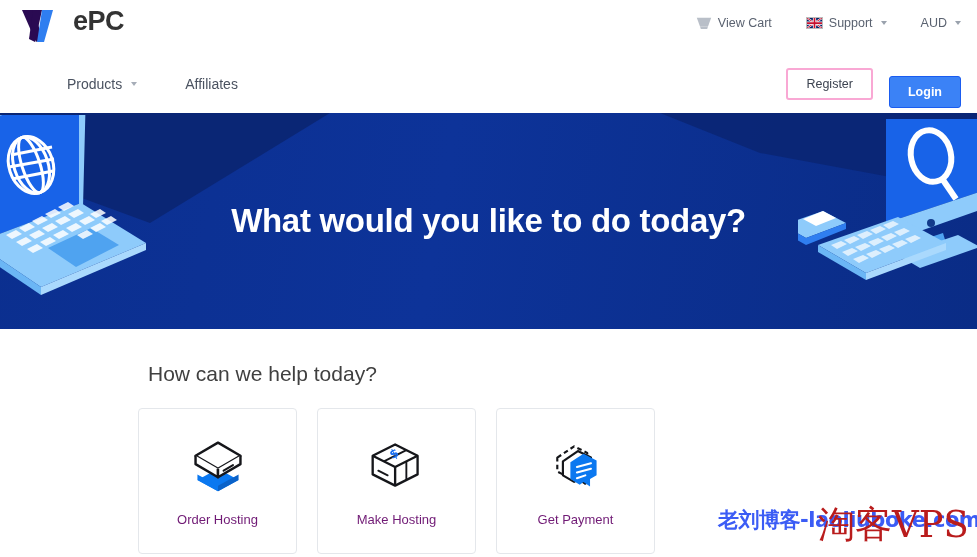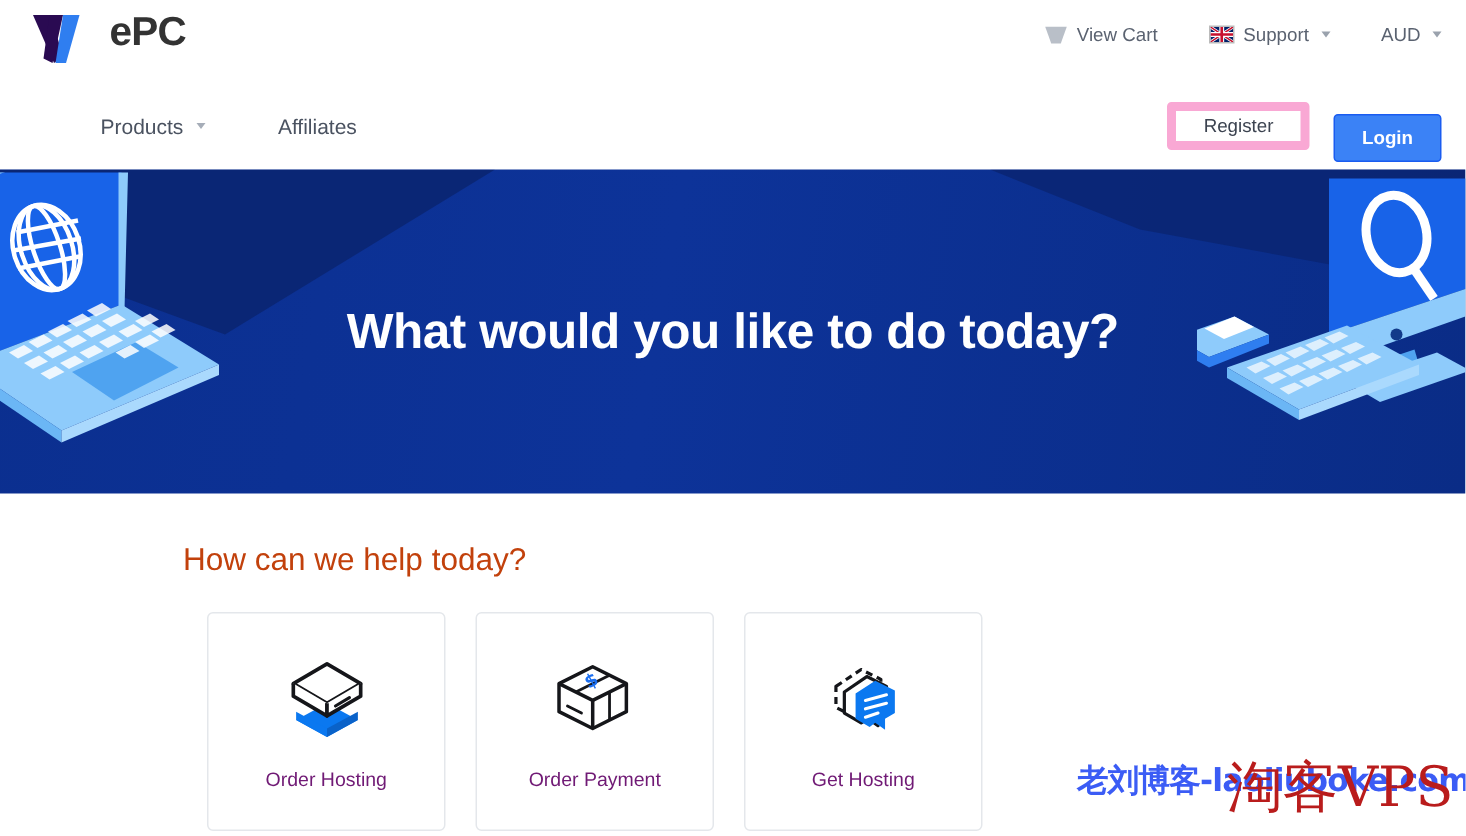--- a/index.html
+++ b/index.html
@@ -46,43 +46,43 @@
   .navlinks { position:absolute; left:20px; display:flex; align-items:center; gap:48px;margin-left:47px; }
   .navlink {
     font-size:14px; color:#4a5260; display:flex; align-items:center; gap:7px; cursor:pointer;
   }
   .navlink .caret { border-top-color:#a6adb8; }
   .navbtns { position:absolute; right:16px; display:flex; align-items:center; gap:16px; }
   .btn {
     font-size:12.5px; border-radius:3px; padding:0 18px; height:32px;
     display:flex; align-items:center; justify-content:center; cursor:pointer;
   }
-  .btn-outline { border:6px solid #f9a8d4; background:#fff; color:#3c4350; }
+  .btn-outline { border:2px solid #f9a8d4; background:#fff; color:#3c4350; }
   .btn-primary { background:#3b82f6; color:#fff; border:1px solid #1a5cf0; font-weight:700;margin-top:16px; }
 
   
   .hero {
     position:absolute; left:0; top:113px; width:977px; height:216px;
     background: linear-gradient(100deg,#0b2f8f 0%, #0d3399 45%, #0a2c86 100%);
     overflow:hidden;
   }
   .hero-title {
     position:absolute; left:0; top:0; width:977px; height:216px;
     display:flex; align-items:center; justify-content:center;
     color:#ffffff; font-size:33px; font-weight:700; letter-spacing:-0.3px;
     z-index:5; text-align:center;
   }
   .hero-art-left { position:absolute; left:-14px; top:2px; z-index:2; }
   .hero-art-right { position:absolute; right:-6px; top:6px; z-index:2; }
 
   
   .help-section { position:absolute; left:0; top:329px; width:977px; }
   .help-title {
-    position:absolute; left:122px; top:33px;
-    font-size:21px; color:#c2410c; font-weight:400;
+    position:absolute; left:148px; top:33px;
+    font-size:21px; color:#404040; font-weight:400;
   }
   .cards {
     position:absolute; left:138px; top:79px;
     display:flex; gap:20px;
   }
   .card {
     width:159px; height:146px; border:1px solid #e4e7eb; border-radius:4px;
     background:#fff; display:flex; flex-direction:column; align-items:center;
     justify-content:flex-start; padding-top:28px; cursor:pointer;
   }
@@ -282,35 +282,35 @@
       <div class="card">
         <svg class="card-icon" viewBox="0 0 64 62">
           <polygon points="30,8 54,20 54,40 30,52 6,40 6,20" fill="#ffffff" stroke="#15161a" stroke-width="2.5" stroke-linejoin="round"></polygon>
           <polyline points="6,20 30,32 54,20" fill="none" stroke="#15161a" stroke-width="2.5" stroke-linejoin="round"></polyline>
           <line x1="30" y1="32" x2="30" y2="52" stroke="#15161a" stroke-width="2.5"></line>
           <line x1="42" y1="14" x2="18" y2="26" stroke="#15161a" stroke-width="2"></line>
           <line x1="42" y1="26" x2="42" y2="46" stroke="#15161a" stroke-width="2"></line>
           <line x1="12" y1="36" x2="22" y2="41" stroke="#15161a" stroke-width="2" stroke-linecap="round"></line>
           <text x="30" y="22" font-size="13" font-weight="700" fill="#1a6ef0" text-anchor="middle" transform="rotate(-28 30 20)" font-family="DejaVu Sans, sans-serif">$</text>
         </svg>
-        <div class="card-label">Order Payment</div>
+        <div class="card-label">Make Hosting</div>
       </div>
 
       <div class="card">
         <svg class="card-icon" viewBox="0 0 64 62">
           <path d="M12,22 L30,10 L44,17 L44,34 L38,38 L38,46 L31,41 L26,44 L12,37 Z" fill="none" stroke="#15161a" stroke-width="2.3" stroke-dasharray="5 3.5" stroke-linejoin="round"></path>
           <path d="M18,26 L34,15 L48,22 L48,38 L42,42 L42,50 L35,45 L30,48 L18,41 Z" fill="#ffffff" stroke="#15161a" stroke-width="2.3" stroke-linejoin="round"></path>
           <path d="M26,27 L40,18 L54,25 L54,41 L47,45 L47,53 L40,48 L36,51 L26,45 Z" fill="#0b78f0"></path>
           <g stroke="#ffffff" stroke-width="2.2" stroke-linecap="round">
             <line x1="33" y1="32" x2="48" y2="28"></line>
             <line x1="33" y1="38" x2="48" y2="34"></line>
             <line x1="33" y1="44" x2="42" y2="41"></line>
           </g>
         </svg>
-        <div class="card-label">Get Hosting</div>
+        <div class="card-label">Get Payment</div>
       </div>
 
     </div>
   </div>
 
   <div class="wm-blue">老刘博客-laoliuboke.com</div>
   <div class="wm-red">淘客VPS</div>
 
 </div>
 

